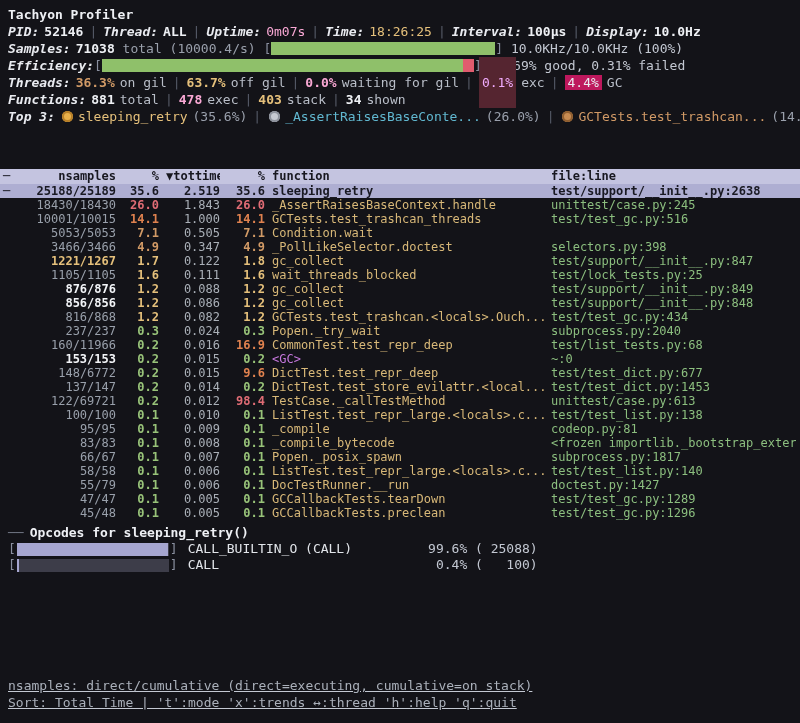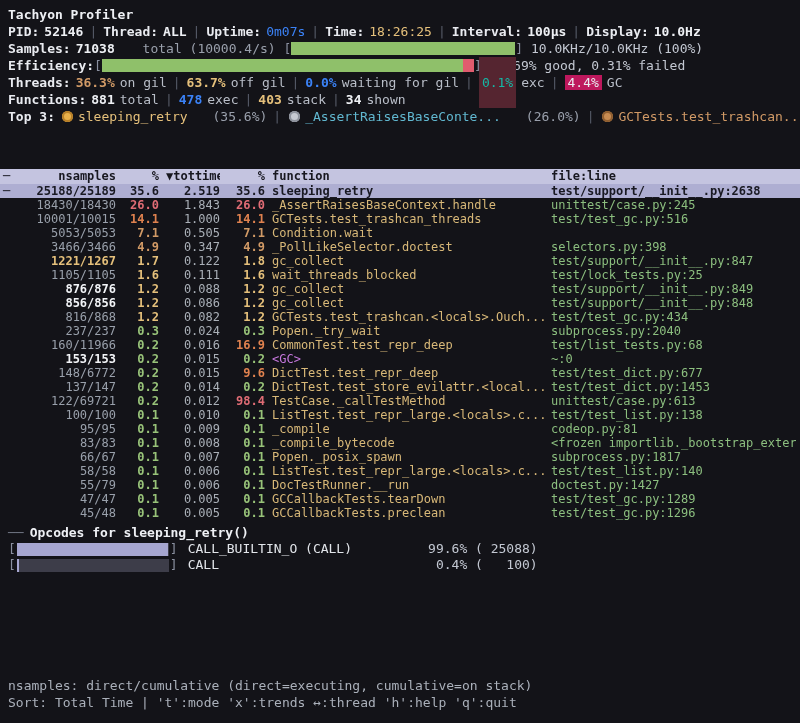--- a/index.html
+++ b/index.html
@@ -5,29 +5,29 @@
   * { margin:0; padding:0; box-sizing:border-box; }
   html,body { background:#131318; }
   body {
     width:800px; height:723px; overflow:hidden;
     font-family:"DejaVu Sans Mono", monospace;
     font-size:13px; color:#c3c8d2;
   }
   .screen { position:relative; width:700px; height:723px; padding:6px 8px; }
   .line { height:17px; line-height:17px; white-space:nowrap; }
   .title { color:#eef0f4; font-weight:bold; }
-  .lbl { color:#e9ebf0; font-weight:bold; margin-right:5px; }
+  .lbl { color:#e9ebf0; font-weight:bold; margin-right:5px;font-style:italic; }
   .sep { color:#565b68; margin:0 6px; }
   .white { color:#eef0f4; font-weight:bold; }
-  .green { color:#3b82f6; }
+  .green { color:#f9a8d4; }
   .yellow { color:#e5c07b; }
   .orange { color:#d19a66; }
   .cyan { color:#61b8d0; }
-  .dim { color:#9aa0ac;margin-left:20px; }
-  .badge-red { background:#552530; color:#14b8a6; padding:18px 3px; }
+  .dim { color:#9aa0ac; }
+  .badge-red { background:#552530; color:#f0abfc; padding:18px 3px; }
   .badge-dim { background:#be185d; color:#e9ebf0; padding:0 3px; }
   .tn { margin-left:5px; color:#b9bec8; }
 
   
   .bracket { color:#8a90a0; }
   .track { display:inline-block; vertical-align:-2px; height:13px; background:#34343f; overflow:hidden; white-space:nowrap; font-size:0; }
   .samples-track { width:224px; }
   .eff-track { width:372px; }
   .fill-good { display:inline-block; height:13px; background:#8fc06a; }
   .fill-fail { display:inline-block; height:13px; background:#e05c6e; }
@@ -71,21 +71,21 @@
   .op-title-line { margin-top:4px; }
   .rule { color:#6a6f7c; margin-right:6px; }
   .op-title { color:#eef0f4; font-weight:bold; }
   .op-row { display:flex; align-items:center; height:16px; line-height:16px; white-space:pre; }
   .op-track { width:152px; height:13px; background:#3d3d49; overflow:hidden; margin:0 1px; font-size:0; }
   .op-fill { display:block; height:13px; background:#a6a6d0; min-width:2px; }
   .op-name { margin-left:10px; width:230px; color:#e2e5ea; overflow:hidden; }
   .op-stat { width:120px; text-align:right; color:#c3c8d2; white-space:pre; }
 
   
-  .footer { position:absolute; left:8px; bottom:12px; }
+  .footer { position:absolute; left:8px; bottom:12px;text-decoration:underline; }
   .footer .line { color:#aab0ba; }
 </style>
 </head>
 <body>
 
 <div class="screen">
 
   <div class="line title">Tachyon Profiler</div>
 
   <div class="line"><span class="lbl">PID:</span><span class="white">52146</span><span class="sep">|</span><span class="lbl">Thread:</span><span class="white">ALL</span><span class="sep">|</span><span class="lbl">Uptime:</span><span class="green">0m07s</span><span class="sep">|</span><span class="lbl">Time:</span><span class="yellow">18:26:25</span><span class="sep">|</span><span class="lbl">Interval:</span><span class="white">100µs</span><span class="sep">|</span><span class="lbl">Display:</span><span class="white">10.0Hz</span></div>

